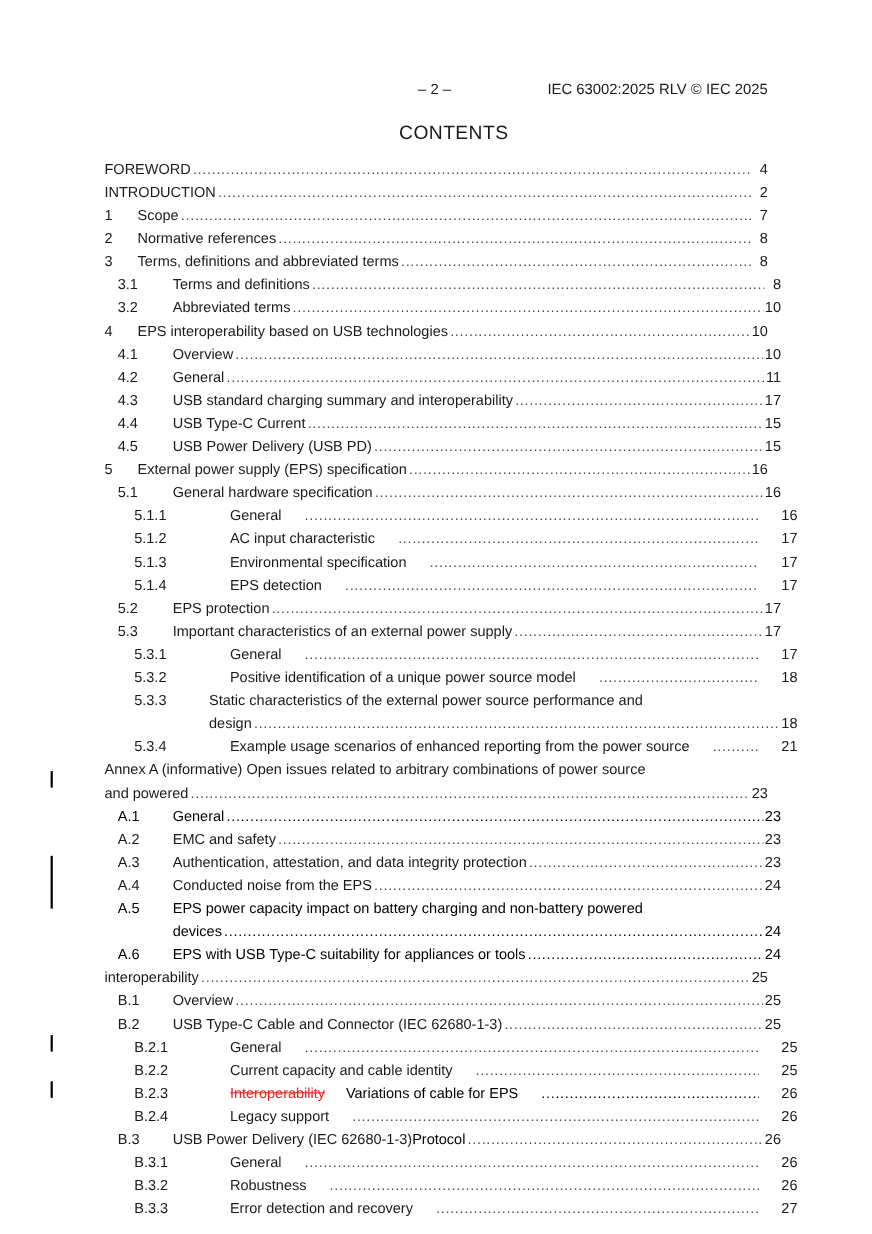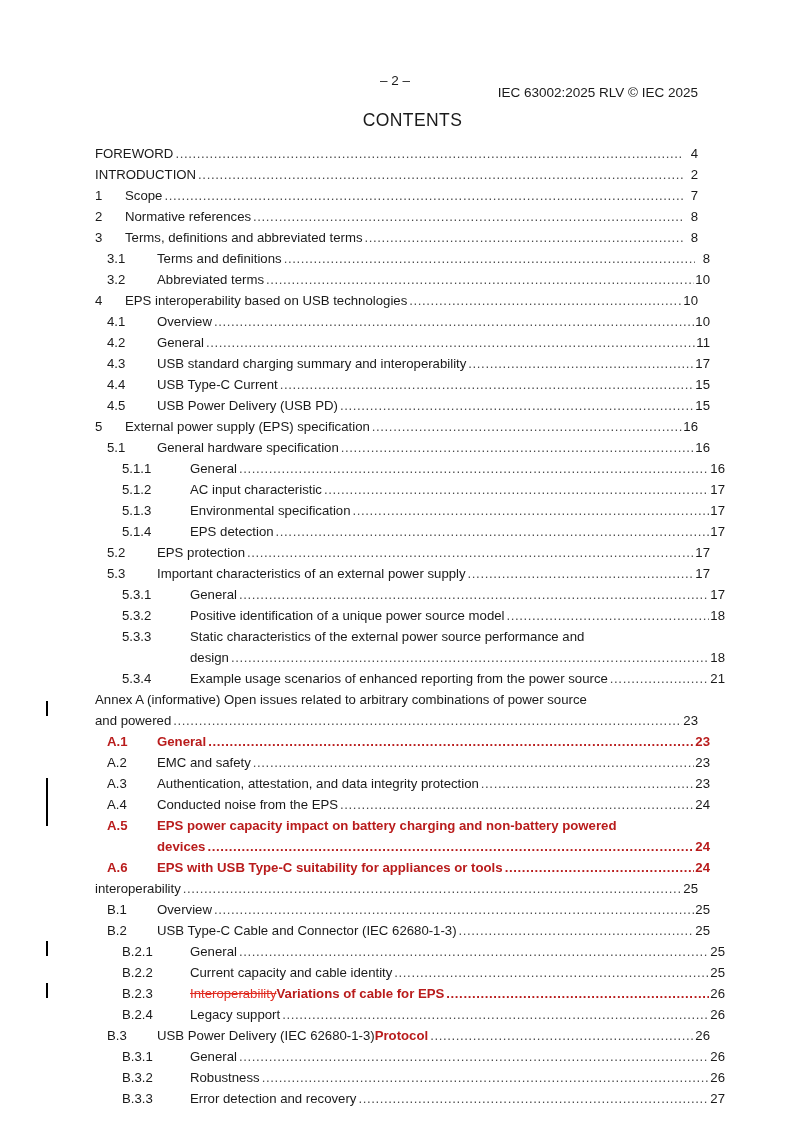--- a/index.html
+++ b/index.html
@@ -33,21 +33,21 @@
   }
   .header .page-no {
     position: absolute;
     left: 285px;
     top: 0;
     white-space: nowrap;
   }
   .header .doc-ref {
     position: absolute;
     right: 0;
-    top: 12px;
+    top: 0;
     white-space: nowrap;
   }
 
   
   .contents-title {
     position: absolute;
     top: 110px;
     left: 16px;
     width: 793px;
     text-align: center;
@@ -98,21 +98,21 @@
     min-width: 14px;
   }
 
   
   .lvl1 > .num { width: 30px; }
   .lvl1 { padding-left: 0px; }
 
   .lvl2 { padding-left: 12px; }
   .lvl2 > .num { width: 50px; }
 
-  .lvl3 { padding-left: 27px; }
+  .lvl3 { padding-left: 27px; gap: 19px; }
   .lvl3 > .num { width: 68px; }
 
   .lvl0 { padding-left: 0px; }
 
   
   .annex-head {
     font-size: 13.2px;
     line-height: 21px;
     width: 603px;
     position: relative;
@@ -128,21 +128,21 @@
   
   .two-line { width: 603px; font-size: 13.2px; line-height: 21px; }
   .two-line .row1 { white-space: nowrap; }
   .two-line .row2 {
     display: flex;
     align-items: flex-end;
     width: 603px;
   }
 
   
-  .ins { color: #b91c1c; font-weight: bold; }
+  .ins { color: #000000; }
   .del {
     color: #e02b20;
     text-decoration: line-through;
   }
 
   
   .change-bar {
     position: absolute;
     left: 46px;
     width: 1.6px;

